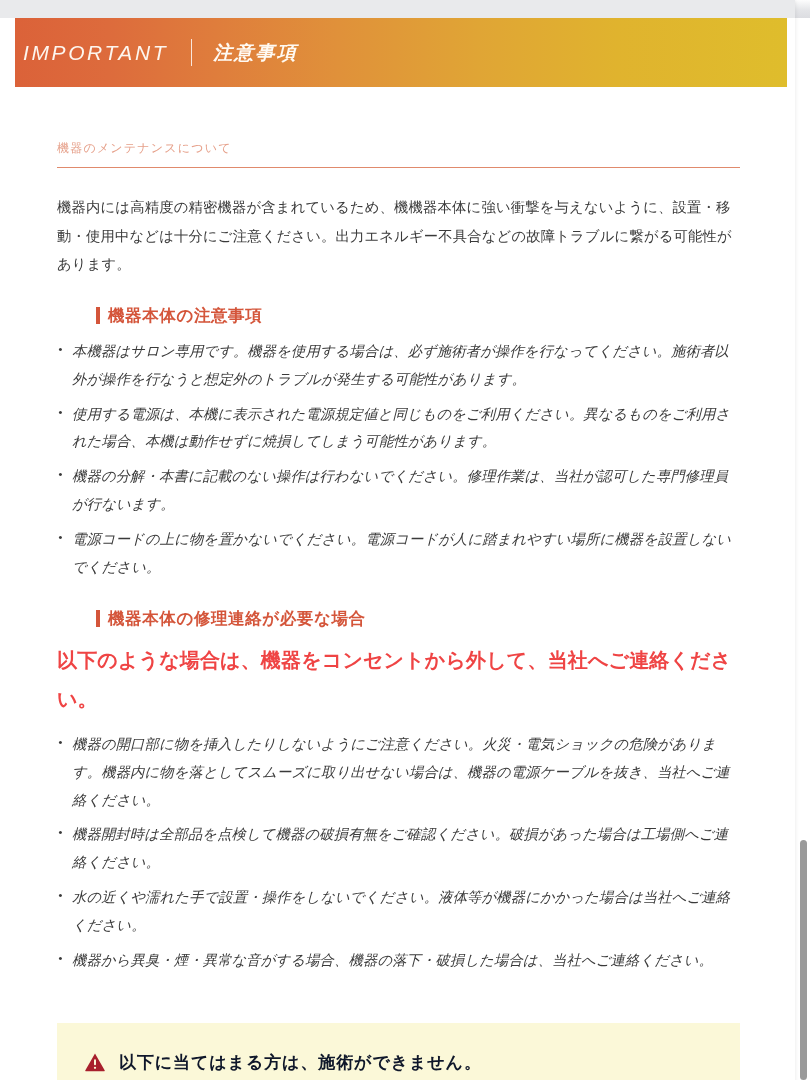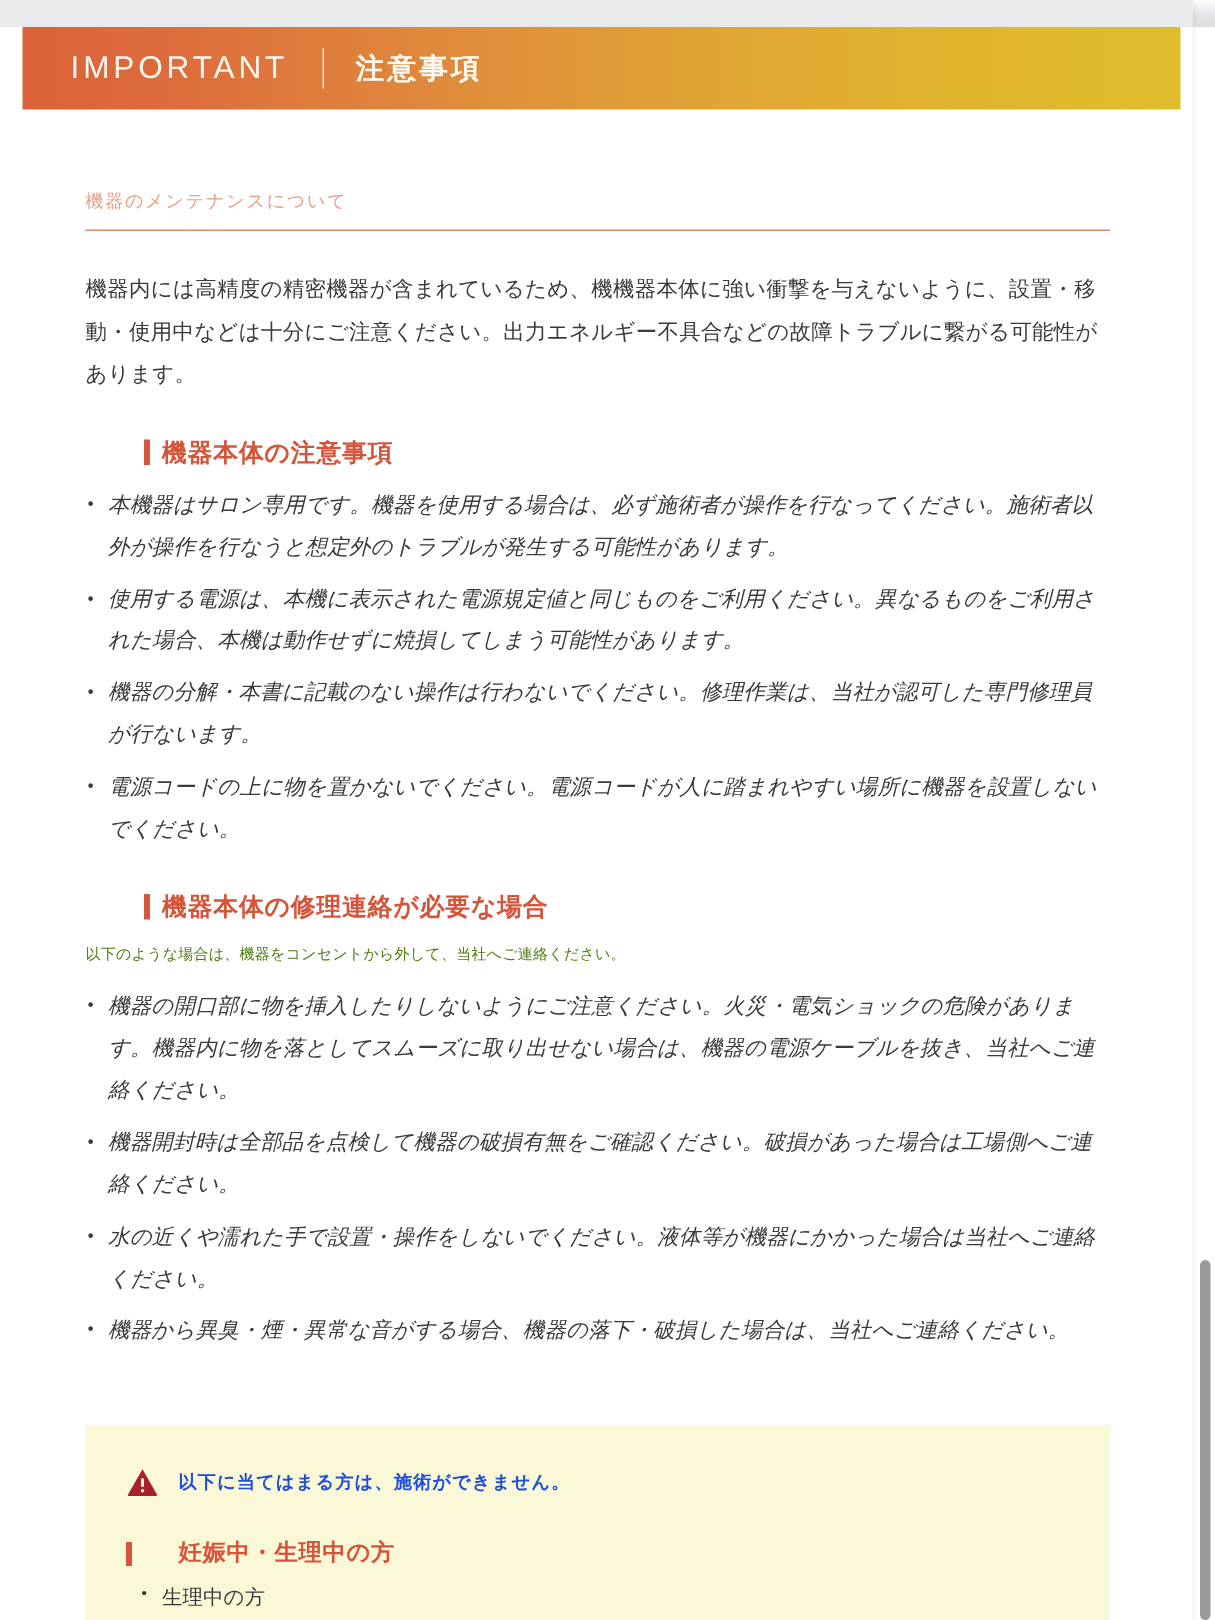--- a/index.html
+++ b/index.html
@@ -35,33 +35,34 @@
   .page {
     position: relative;
     width: 795px;
     min-height: 1062px;
     background: #ffffff;
     box-shadow: 0 0 4px rgba(0,0,0,0.10);
   }
 
   
   .banner {
-    height: 55px;
+    height: 69px;
     margin: 0 8px 0 15px;
     background: linear-gradient(90deg,
       #db6239 0%,
       #dd6b3c 12%,
       #df7d3c 26%,
       #e0913a 42%,
       #e0a535 60%,
       #e0b32e 78%,
       #dfbd2c 100%);
     display: flex;
     align-items: center;
-    padding-left: 32px;
+    padding-left: 8px;
+    font-style: italic;
   }
   .banner-en {
     color: #fdf6ef;
     font-family: "Liberation Sans", "DejaVu Sans", sans-serif;
     font-size: 21px;
     font-weight: 400;
     letter-spacing: 2.6px;
   }
   .banner-sep {
     width: 1px;
@@ -143,47 +144,48 @@
   }
   .bul-item::before {
     content: "•";
     position: absolute;
     left: 1px;
     top: -1px;
     color: #3a3a3a;
     font-size: 13px;
   }
   .note-para {
-    font-size: 10px;
+    font-size: 20px;
     line-height: 1.95;
-    color: #4d7c0f;
+    color: #ef4444;
     margin-bottom: 12px;
     letter-spacing: 0.15px;
+    font-weight: bold;
   }
 
   
   .warn-box {
     margin: 48px 0 0 0;
     background: #fbf8d8;
     padding: 28px 30px 40px 27px;
   }
   .warn-title-row {
     display: flex;
     align-items: center;
     margin-bottom: 27px;
   }
   .warn-tri {
     width: 22px;
     height: 20px;
     margin-right: 13px;
     flex: none;
   }
   .warn-title {
-    color: #1d4ed8;
-    font-size: 12px;
+    color: #0f172a;
+    font-size: 17px;
     font-weight: 700;
     letter-spacing: 0.9px;
     font-family: "Liberation Sans", "DejaVu Sans", sans-serif;
   }
   .warn-sub-head {
     display: flex;
     align-items: center;
     margin-top: 22px;
     margin-bottom: 7px;
     gap: 24px;

